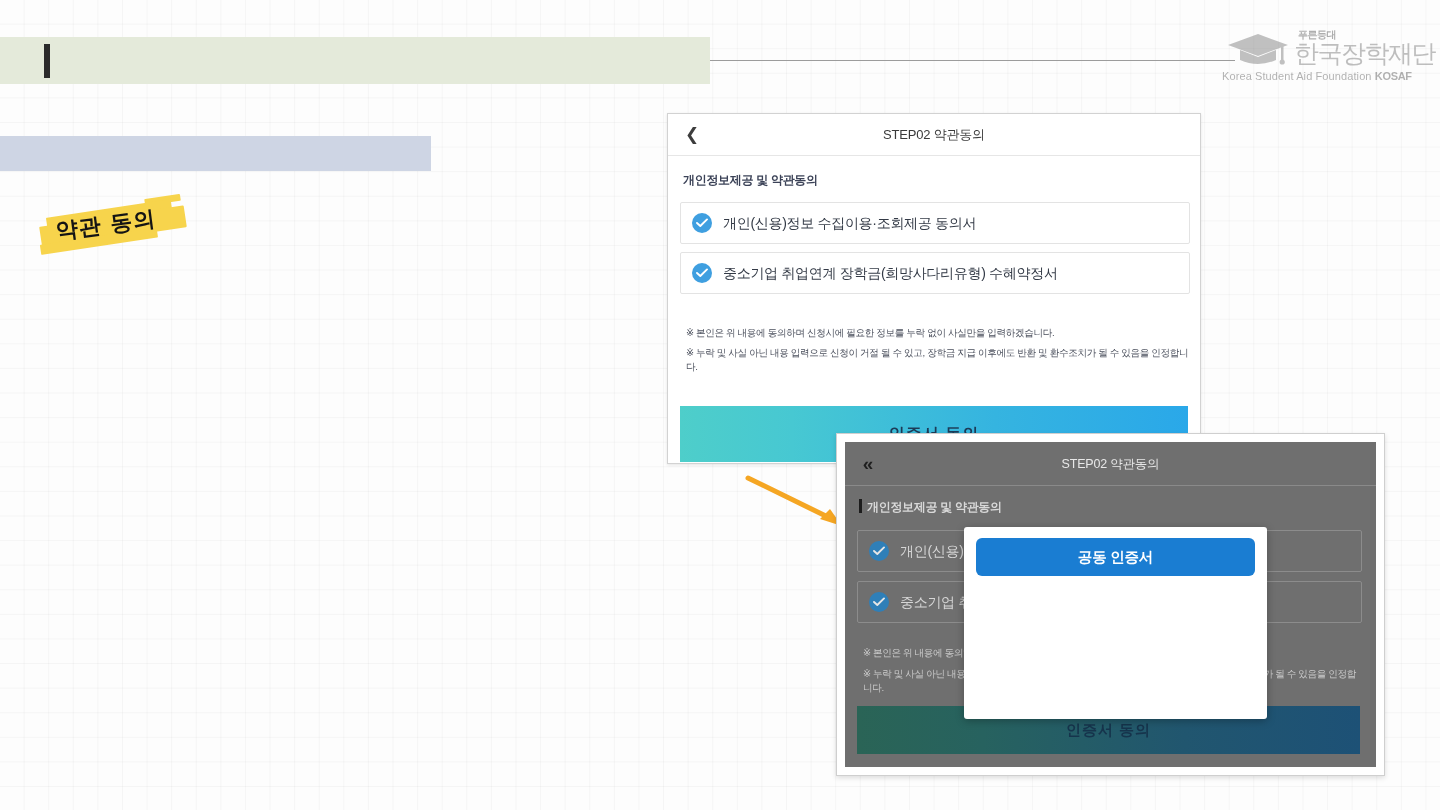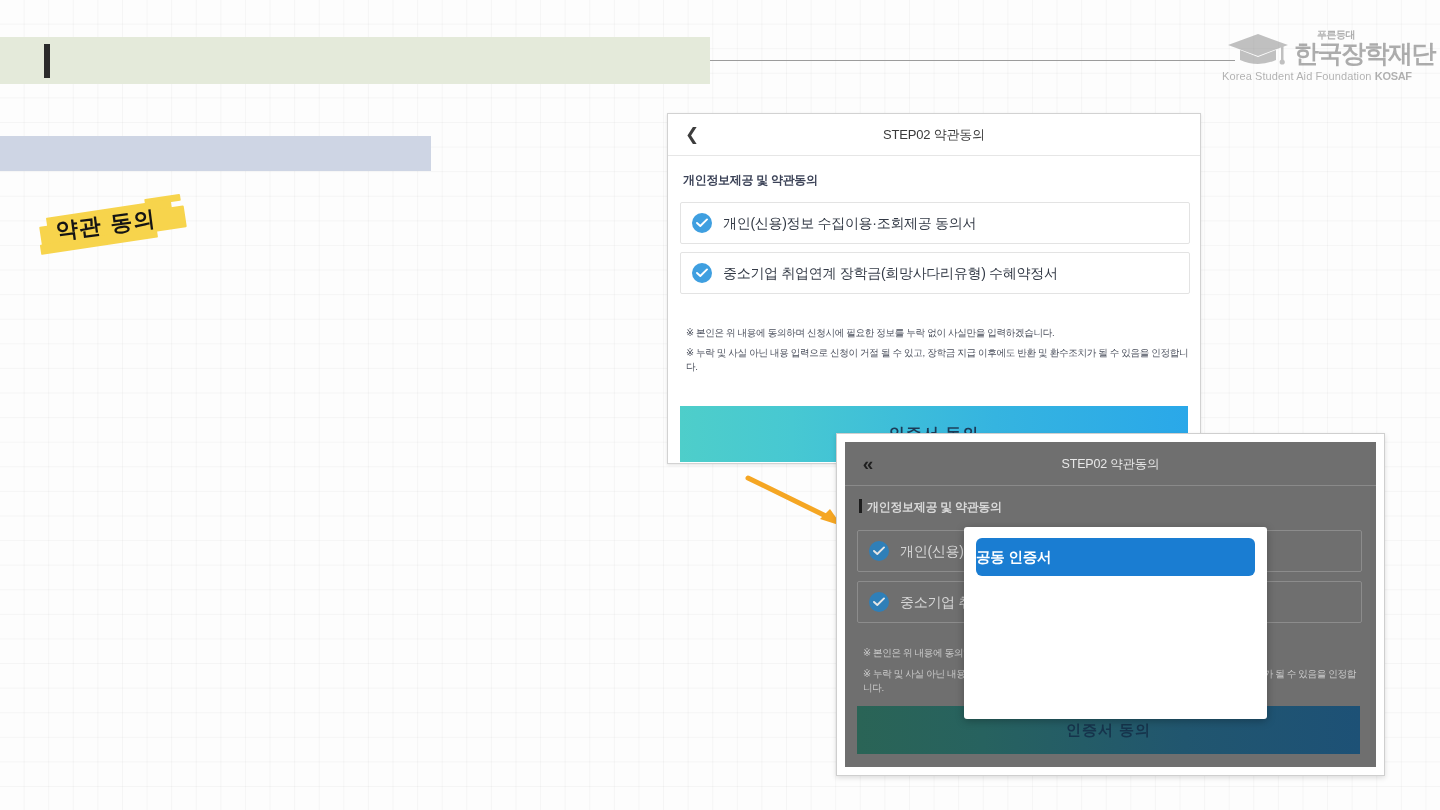--- a/index.html
+++ b/index.html
@@ -86,29 +86,28 @@
   }
   #brand-kr-small {
     position: absolute;
     left: 80px;
     top: 2px;
     font-size: 10px;
     font-weight: bold;
     color: #444;
     letter-spacing: -0.5px;
     white-space: nowrap;
-    margin-left: 19px;
   }
   #brand-kr-main {
     position: absolute;
     left: 76px;
     top: 11px;
     font-size: 25px;
-    font-weight: bold;
-    color: #0c4a6e;
+    font-weight: normal;
+    color: #a16207;
     letter-spacing: -1.5px;
     white-space: nowrap;
   }
   #brand-en {
     position: absolute;
     left: 4px;
     top: 44px;
     font-size: 11px;
     color: #4a4a4a;
     letter-spacing: 0.1px;
@@ -352,21 +351,21 @@
     box-shadow: 0 2px 8px rgba(0,0,0,0.28);
     overflow: hidden;
   }
   .cert-btn {
     position: absolute;
     left: 12px;
     width: 279px;
     height: 38px;
     background: #1a7dd2;
     border-radius: 6px;
-    text-align: left;
+    text-align: center;
     line-height: 38px;
     font-size: 14.5px;
     font-weight: bold;
     color: #ffffff;
     letter-spacing: -0.2px;
   }
   #cert-btn-1 { top: 11px; }
   #cert-btn-2 { top: 56px; }
   #cert-btn-3 { top: 101px; }
   #cert-cancel {

